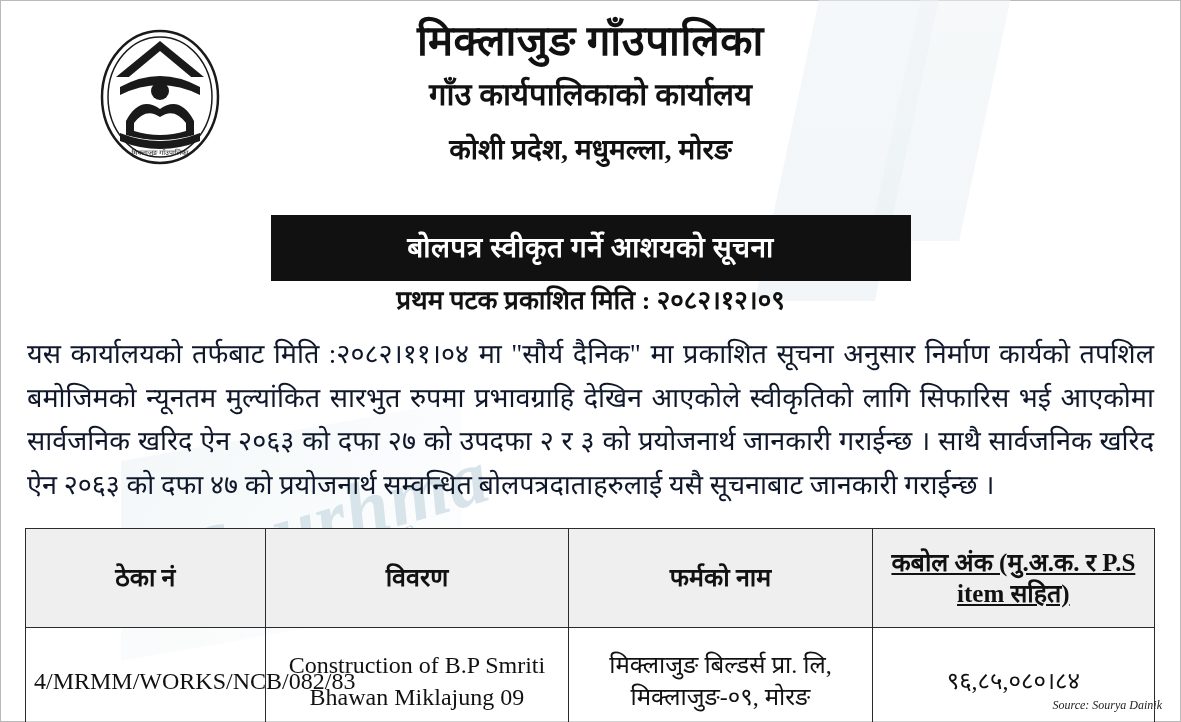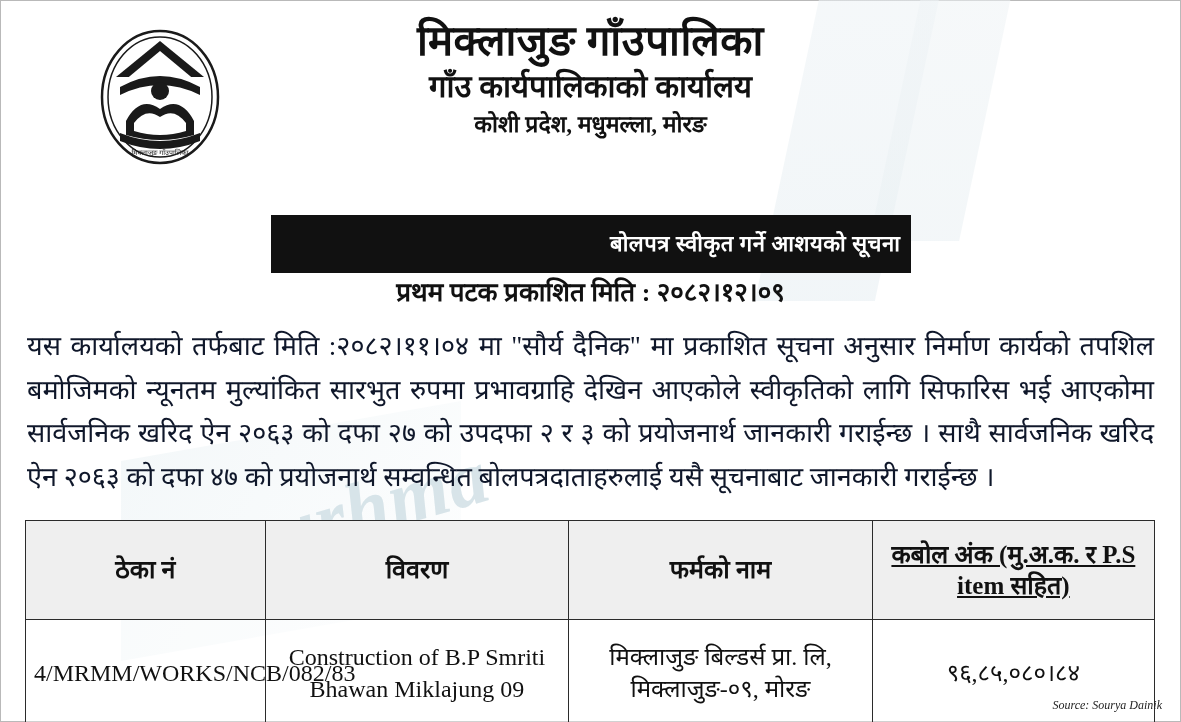--- a/index.html
+++ b/index.html
@@ -101,35 +101,37 @@
     line-height: 1.18;
     color: #111111;
     letter-spacing: 0.5px;
     margin-top: 6px;
   }
   .org-office {
     font-size: 31px;
     font-weight: bold;
     line-height: 1.3;
     color: #111111;
+    margin-top: 8px;
   }
   .org-address {
-    font-size: 23px;
-    font-weight: bold;
-    color: #111111;
+    font-size: 28px;
+    font-weight: bold;
+    color: #111111;
+    margin-top: 14px;
   }
 
   .title-banner {
     margin: 18px auto 0 auto;
     background: #111111;
     color: #ffffff;
     width: 620px;
     padding: 12px 10px 16px 10px;
-    text-align: right;
-    font-size: 22px;
+    text-align: center;
+    font-size: 28px;
     font-weight: bold;
     letter-spacing: 0.5px;
   }
 
   .pub-date {
     text-align: center;
     font-size: 26px;
     font-weight: bold;
     color: #111111;
   }

